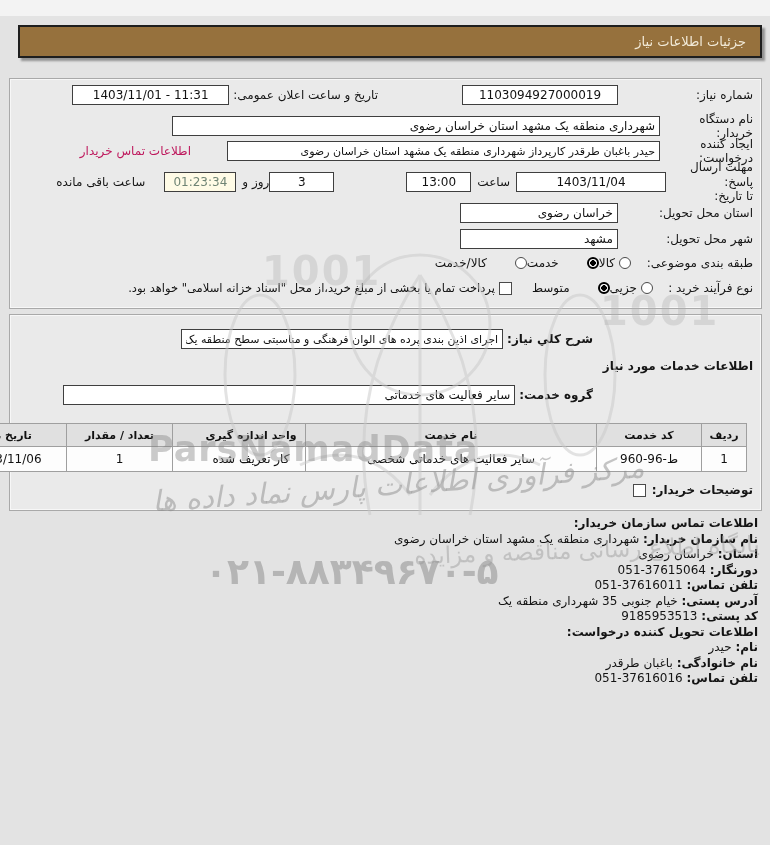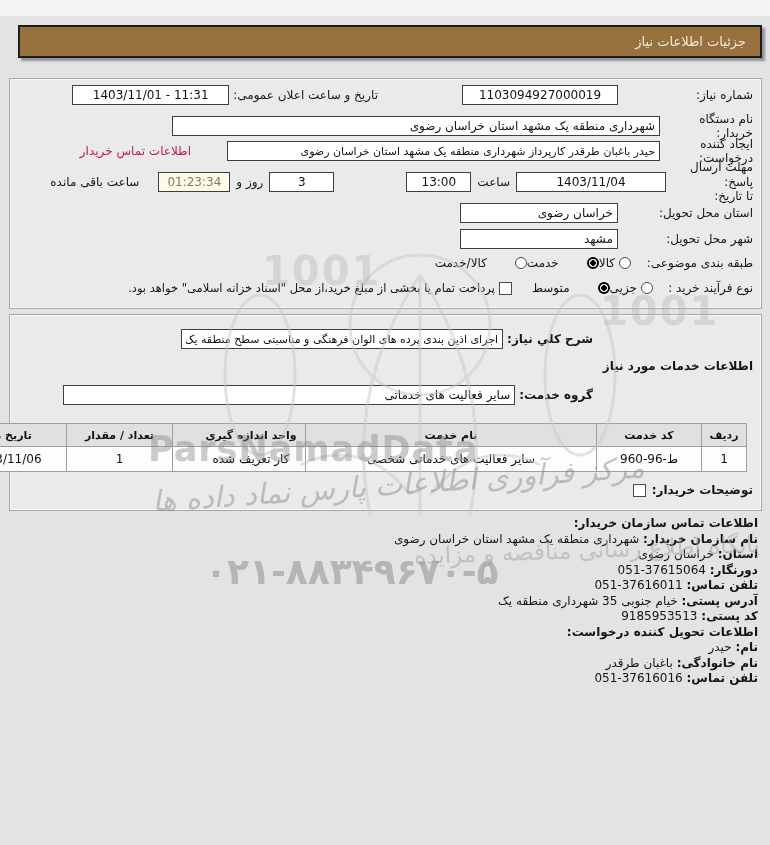--- a/index.html
+++ b/index.html
@@ -119,21 +119,21 @@
     <span class="link" style="margin-right:36px;">اطلاعات تماس خریدار</span>
   </div>
 
   <div class="row" style="top:90px;height:26px;">
     <span class="lbl two" style="width:87px;">مهلت ارسال پاسخ:
 تا تاریخ:</span>
     <input class="tbox center" style="width: 150px;" dir="ltr" readonly="" value="1403/11/04">
     <span class="lbl" style="margin-right:6px;margin-left:6px;">ساعت</span>
     <input class="tbox center" style="width: 65px;" dir="ltr" readonly="" value="13:00">
     <input class="tbox center" style="width: 65px; margin-right: 72px;" dir="ltr" readonly="" value="3">
-    <span class="lbl" style="margin-right:6px;margin-left:6px;">روز و</span>
+    <span class="lbl" style="margin-left:6px;">روز و</span>
     <input class="tbox countdown" style="width: 72px;" readonly="" value="01:23:34">
     <span class="lbl" style="margin-right:19px;">ساعت باقی مانده</span>
   </div>
 
   <div class="row" style="top:124px;">
     <span class="lbl" style="width:135px;">استان محل تحویل:</span>
     <input class="tbox rright" style="width: 158px;" readonly="" value="خراسان رضوی">
   </div>
 
   <div class="row" style="top:150px;">

